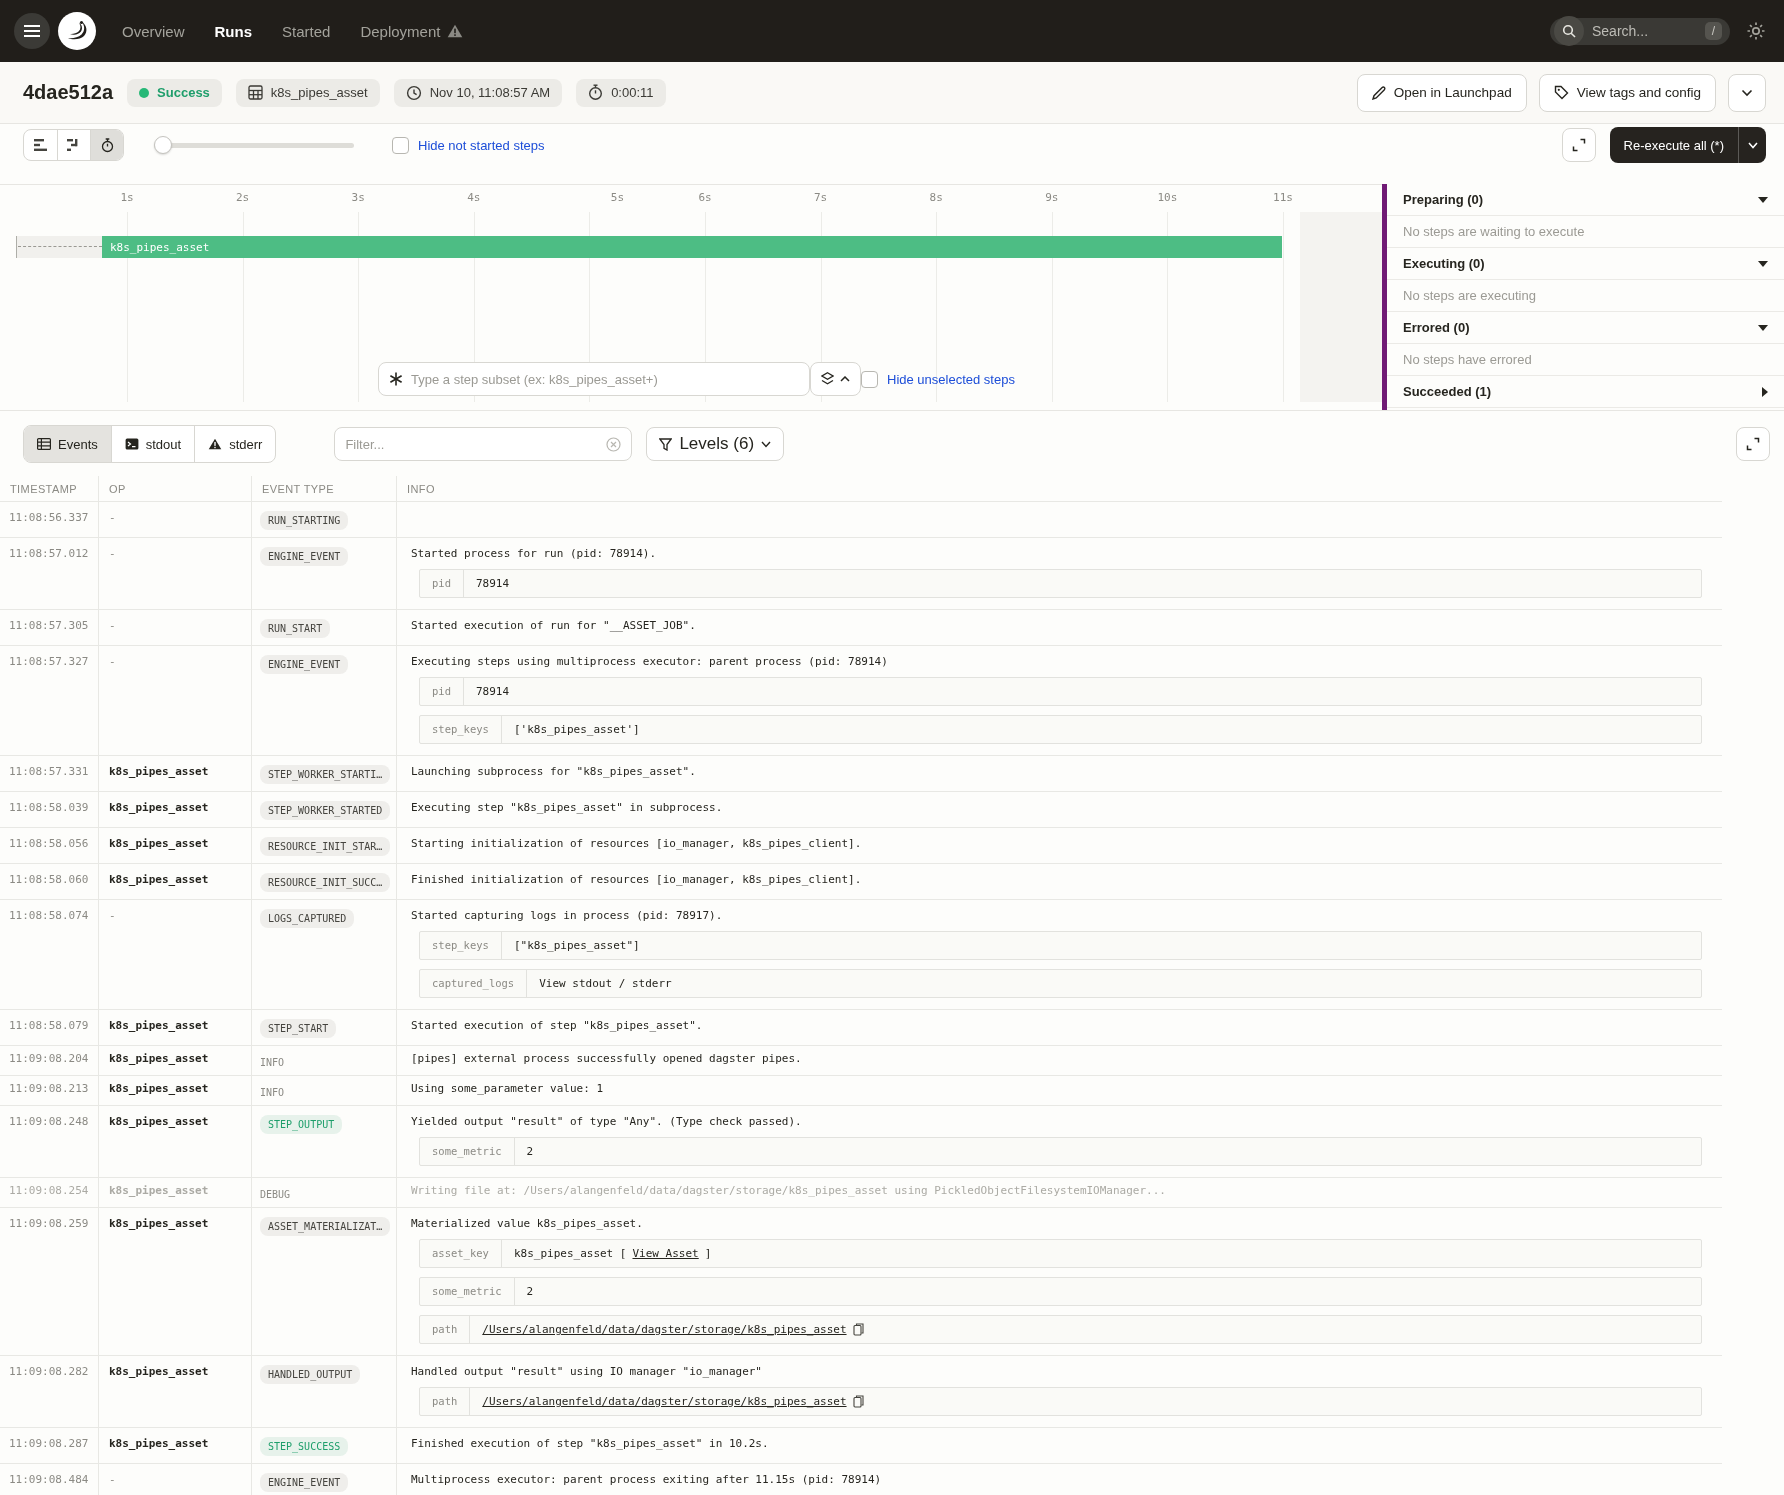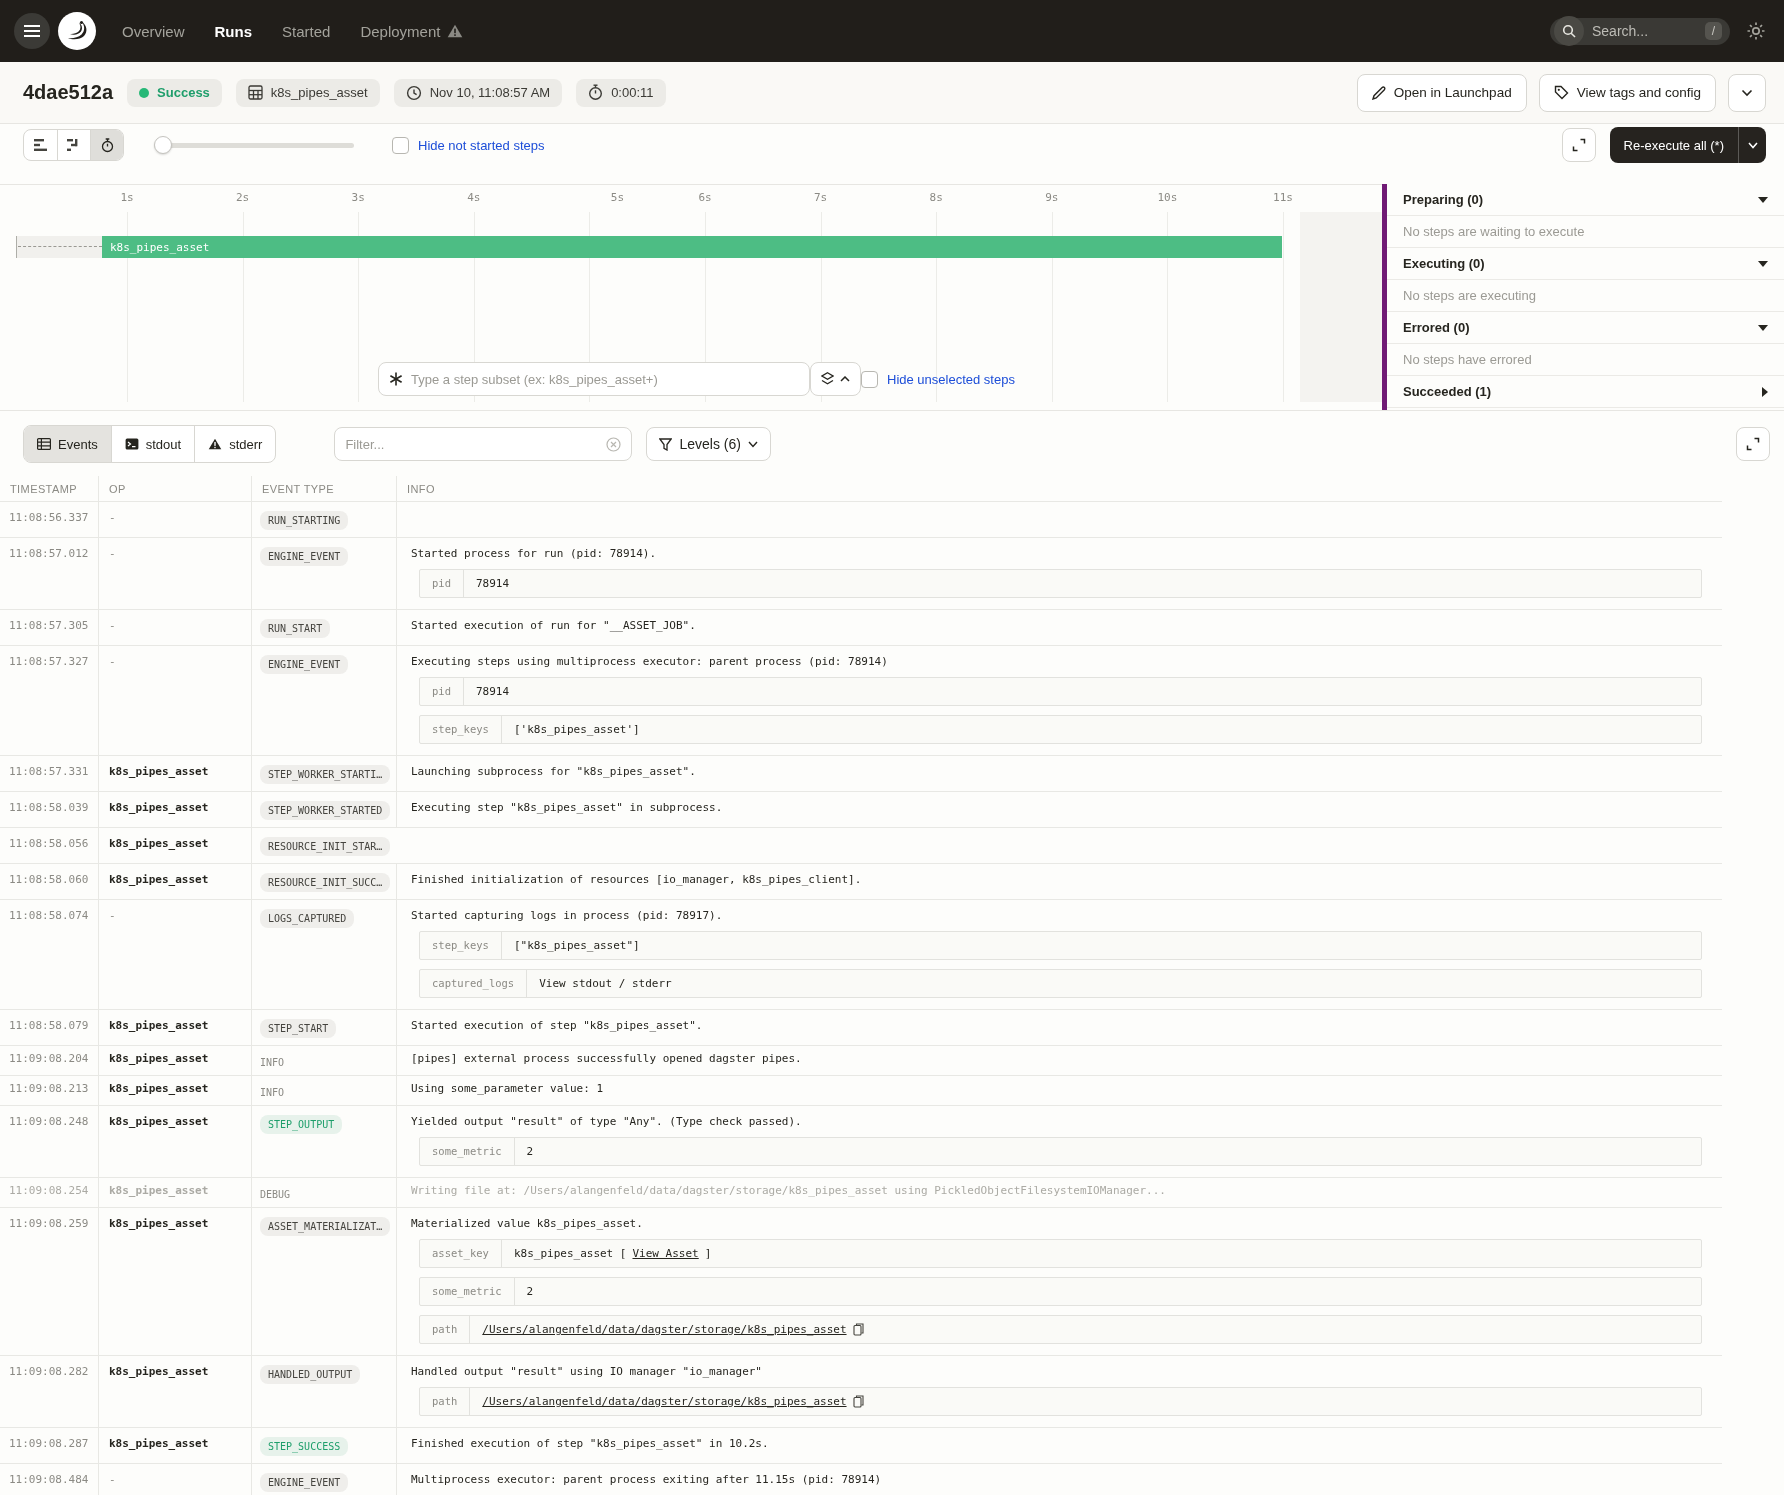--- a/index.html
+++ b/index.html
@@ -119,21 +119,21 @@
     display:flex; align-items:center; }
   .tabs { display:flex; border:1px solid #D8D7D2; border-radius:8px; overflow:hidden; margin-left:23px; background:#fff; }
   .tab { display:flex; align-items:center; gap:7px; padding:0 13px; height:36px; font-size:13px;
     cursor:pointer; border-left:1px solid #D8D7D2; color:#26251F; }
   .tab:first-child { border-left:none; }
   .tab.active { background:#E4E3DF; }
   .filter-input { margin-left:58px; width:298px; height:34px; border:1px solid #D8D7D2; border-radius:8px;
     background:#fff; display:flex; align-items:center; padding:0 10px; cursor:text; }
   .filter-input .ph { color:#9B9A94; font-size:13px; flex:1; }
   .levels-btn { margin-left:14px; height:34px; border:1px solid #D8D7D2; border-radius:8px; background:#fff;
-    display:flex; align-items:center; gap:7px; padding:0 12px; font-size:14px; cursor:pointer; }
+    display:flex; align-items:center; gap:7px; padding:0 12px; font-size:17px; cursor:pointer; }
   .et-right { margin-left:auto; margin-right:14px; }
 
   
   #etable { position:absolute; top:476px; left:0; width:1722px; bottom:0; overflow:hidden;
     font-family:"DejaVu Sans Mono", monospace; }
   .trow { display:grid; grid-template-columns:98px 153px 145px 1fr; border-top:1px solid #E8E8E4; }
   .trow > div { border-left:1px solid #E8E8E4; min-height:100%; }
   .trow > div:first-child { border-left:none; }
   .thead { font-family:"Liberation Sans", sans-serif; color:#8B8A84; font-size:11px; letter-spacing:.4px; border-top:none; }
   .thead > div { padding:7px 10px 6px 10px; }
@@ -560,20 +560,23 @@
       <div class="c-op mono">k8s_pipes_asset</div>
       <div class="c-type"><span class="pill mono">STEP_WORKER_STARTED</span></div>
       <div class="c-info mono">
         <div>Executing step "k8s_pipes_asset" in subprocess.</div>
       </div>
     </div>
     <div class="trow">
       <div class="c-ts mono">11:08:58.056</div>
       <div class="c-op mono">k8s_pipes_asset</div>
       <div class="c-type"><span class="pill mono">RESOURCE_INIT_STAR…</span></div>
+      <div class="c-info mono">
+        <div>Starting initialization of resources [io_manager, k8s_pipes_client].</div>
+      </div>
     </div>
     <div class="trow">
       <div class="c-ts mono">11:08:58.060</div>
       <div class="c-op mono">k8s_pipes_asset</div>
       <div class="c-type"><span class="pill mono">RESOURCE_INIT_SUCC…</span></div>
       <div class="c-info mono">
         <div>Finished initialization of resources [io_manager, k8s_pipes_client].</div>
       </div>
     </div>
     <div class="trow">

